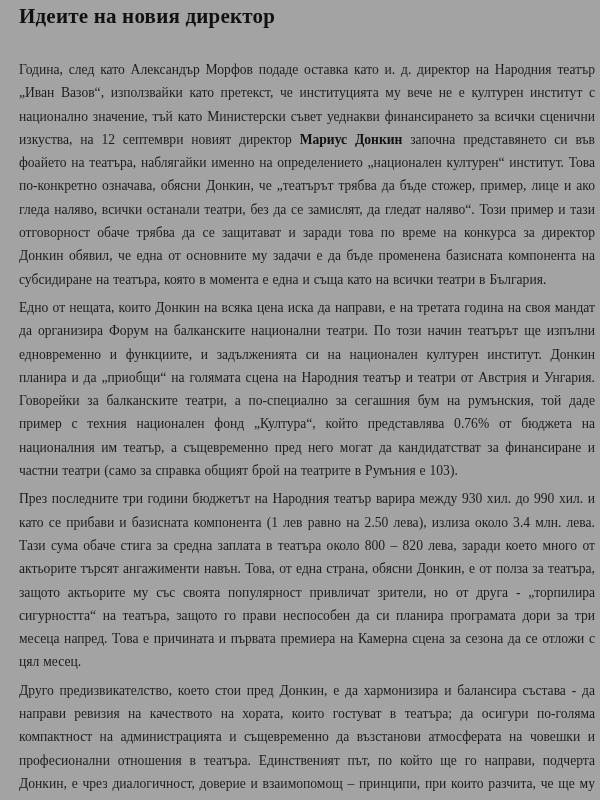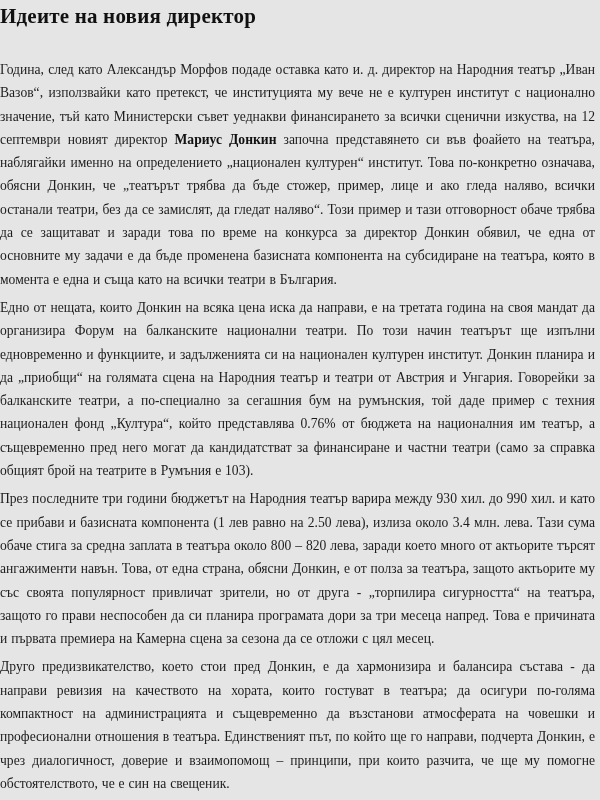--- a/index.html
+++ b/index.html
@@ -11,22 +11,22 @@
     width: 600px;
     height: 800px;
     overflow: hidden;
     font-family: "Liberation Serif", "DejaVu Serif", serif;
     color: #1c1c1c;
   }
   .page {
     width: 600px;
     height: 800px;
     box-sizing: border-box;
-    padding: 3px 5px 0 0;
-    background: #e5e5e5;
+    padding: 3px 5px 0 19px;
+    background: #a3a3a3;
   }
   .doc-title {
     font-family: "Liberation Serif", "DejaVu Serif", serif;
     font-size: 21px;
     font-weight: bold;
     line-height: 26px;
     margin: 0 0 29px 0;
     color: #111111;
     letter-spacing: 0.2px;
   }

